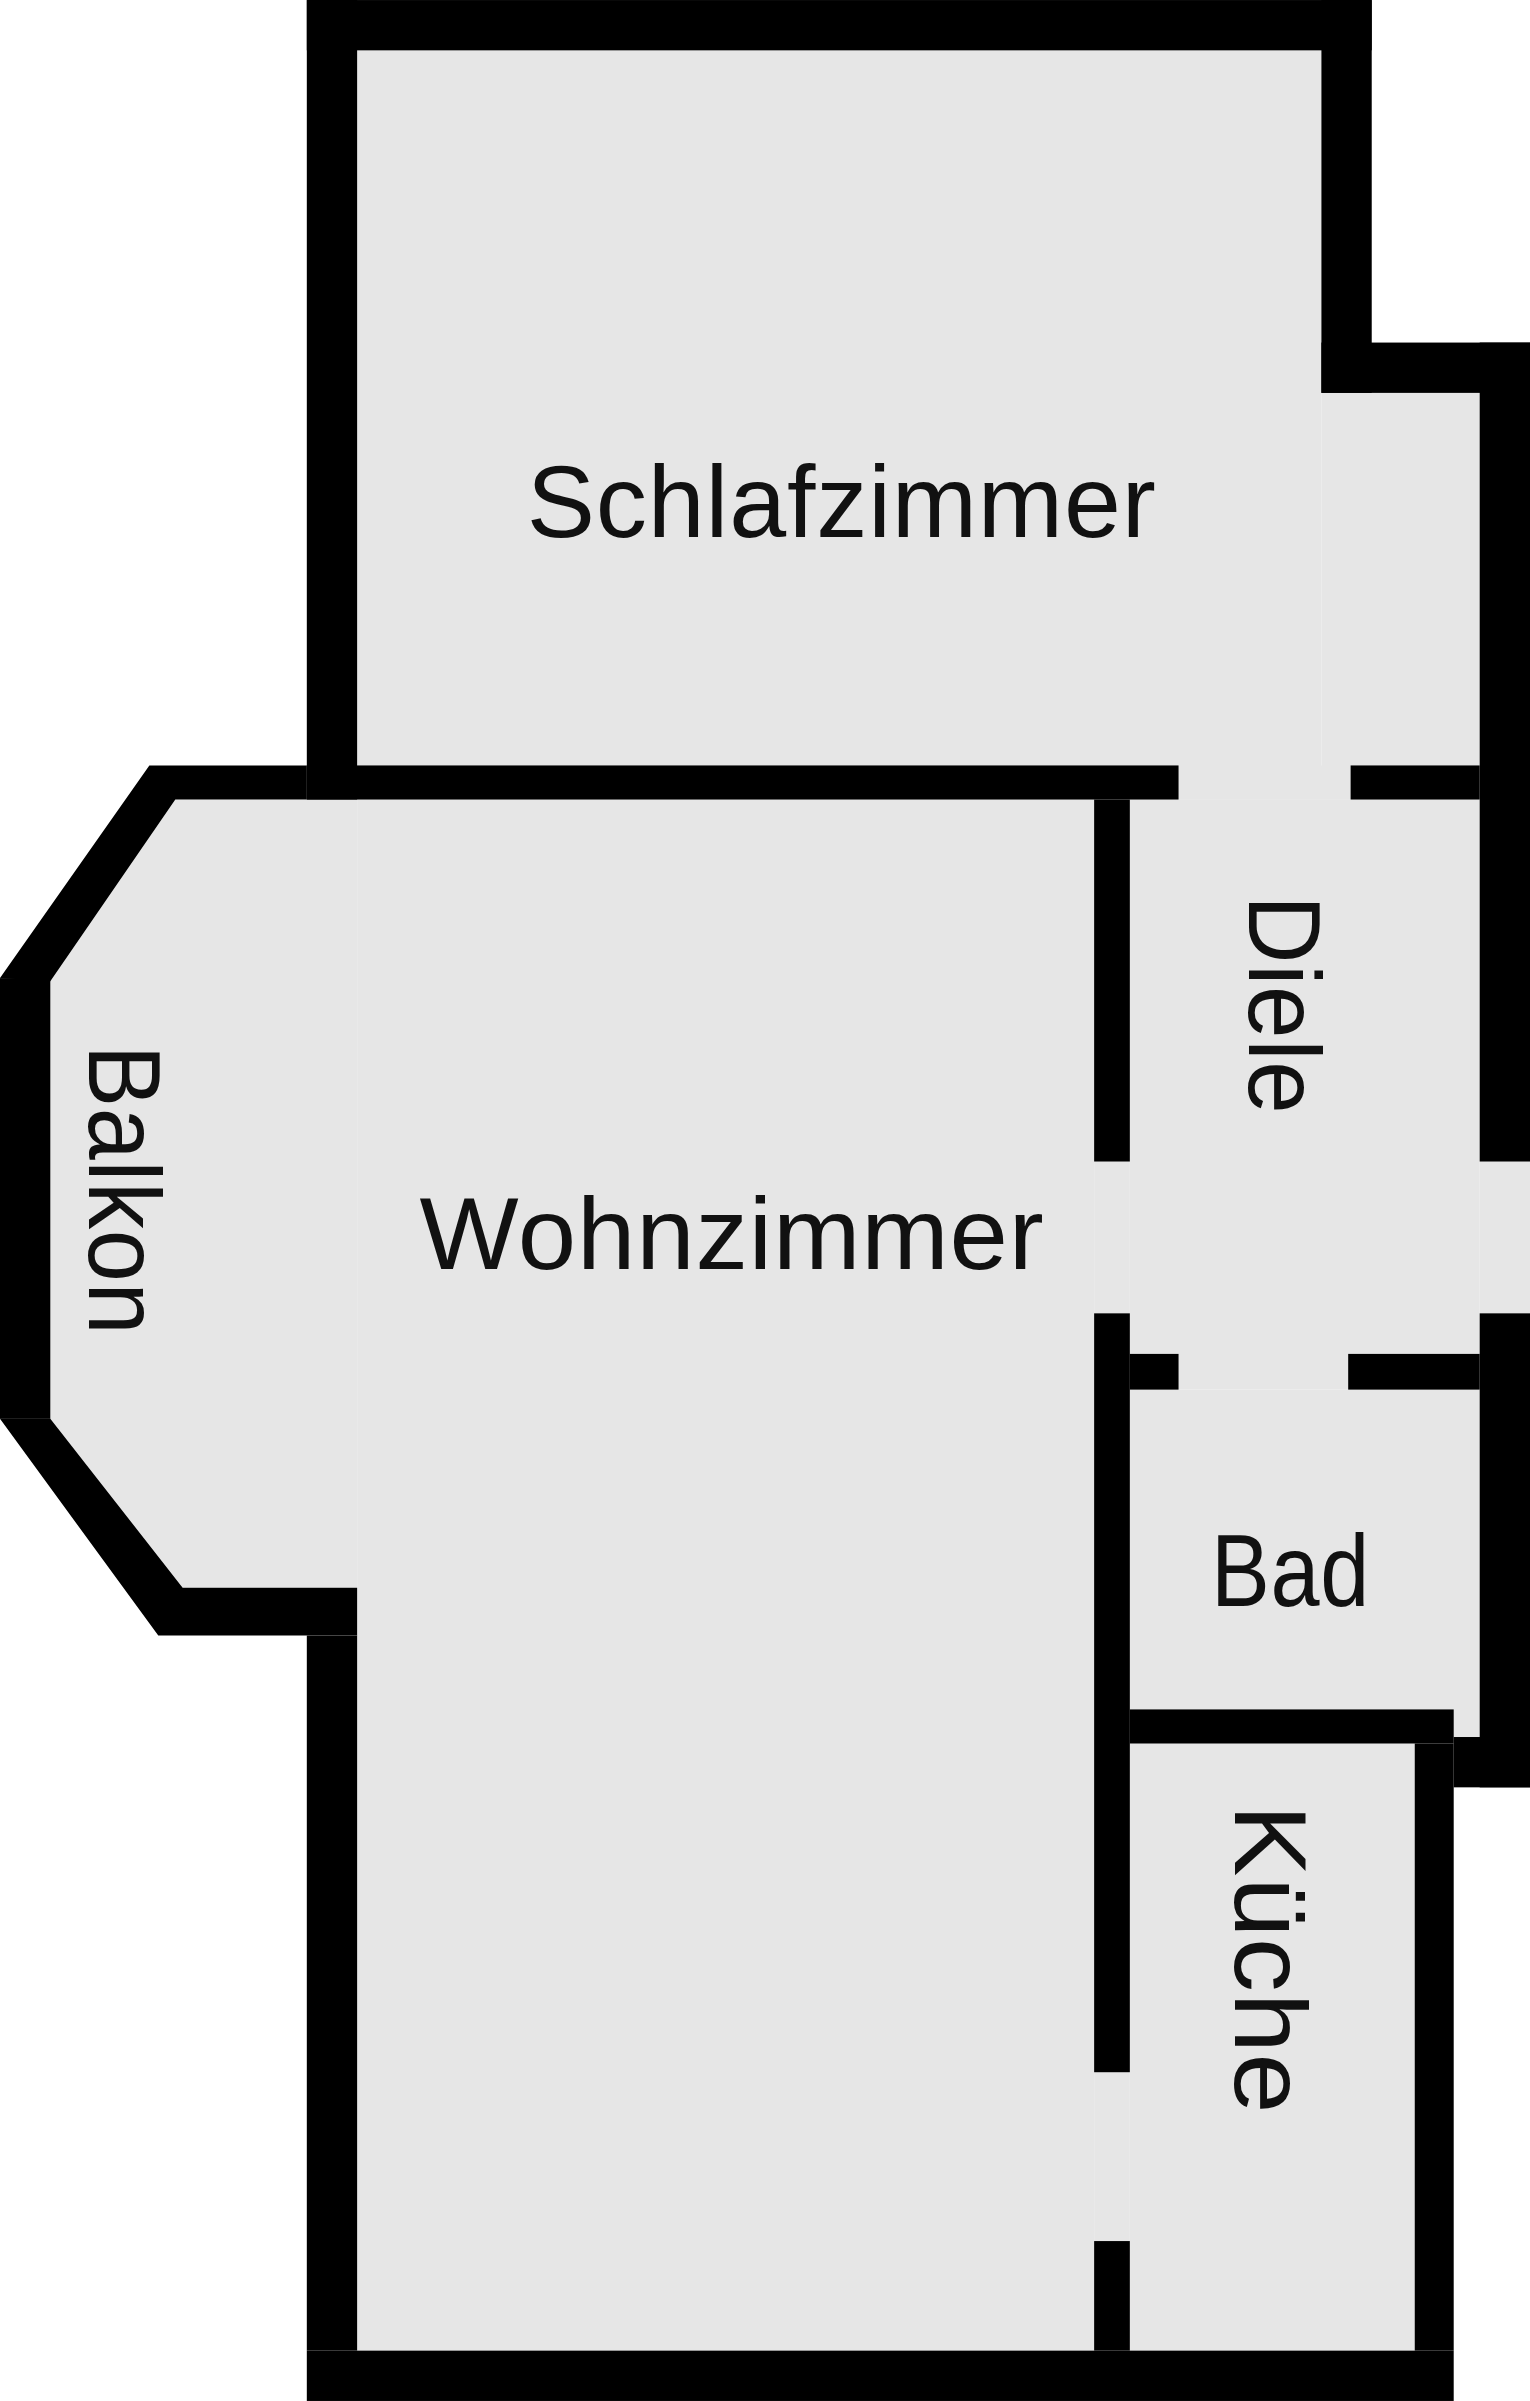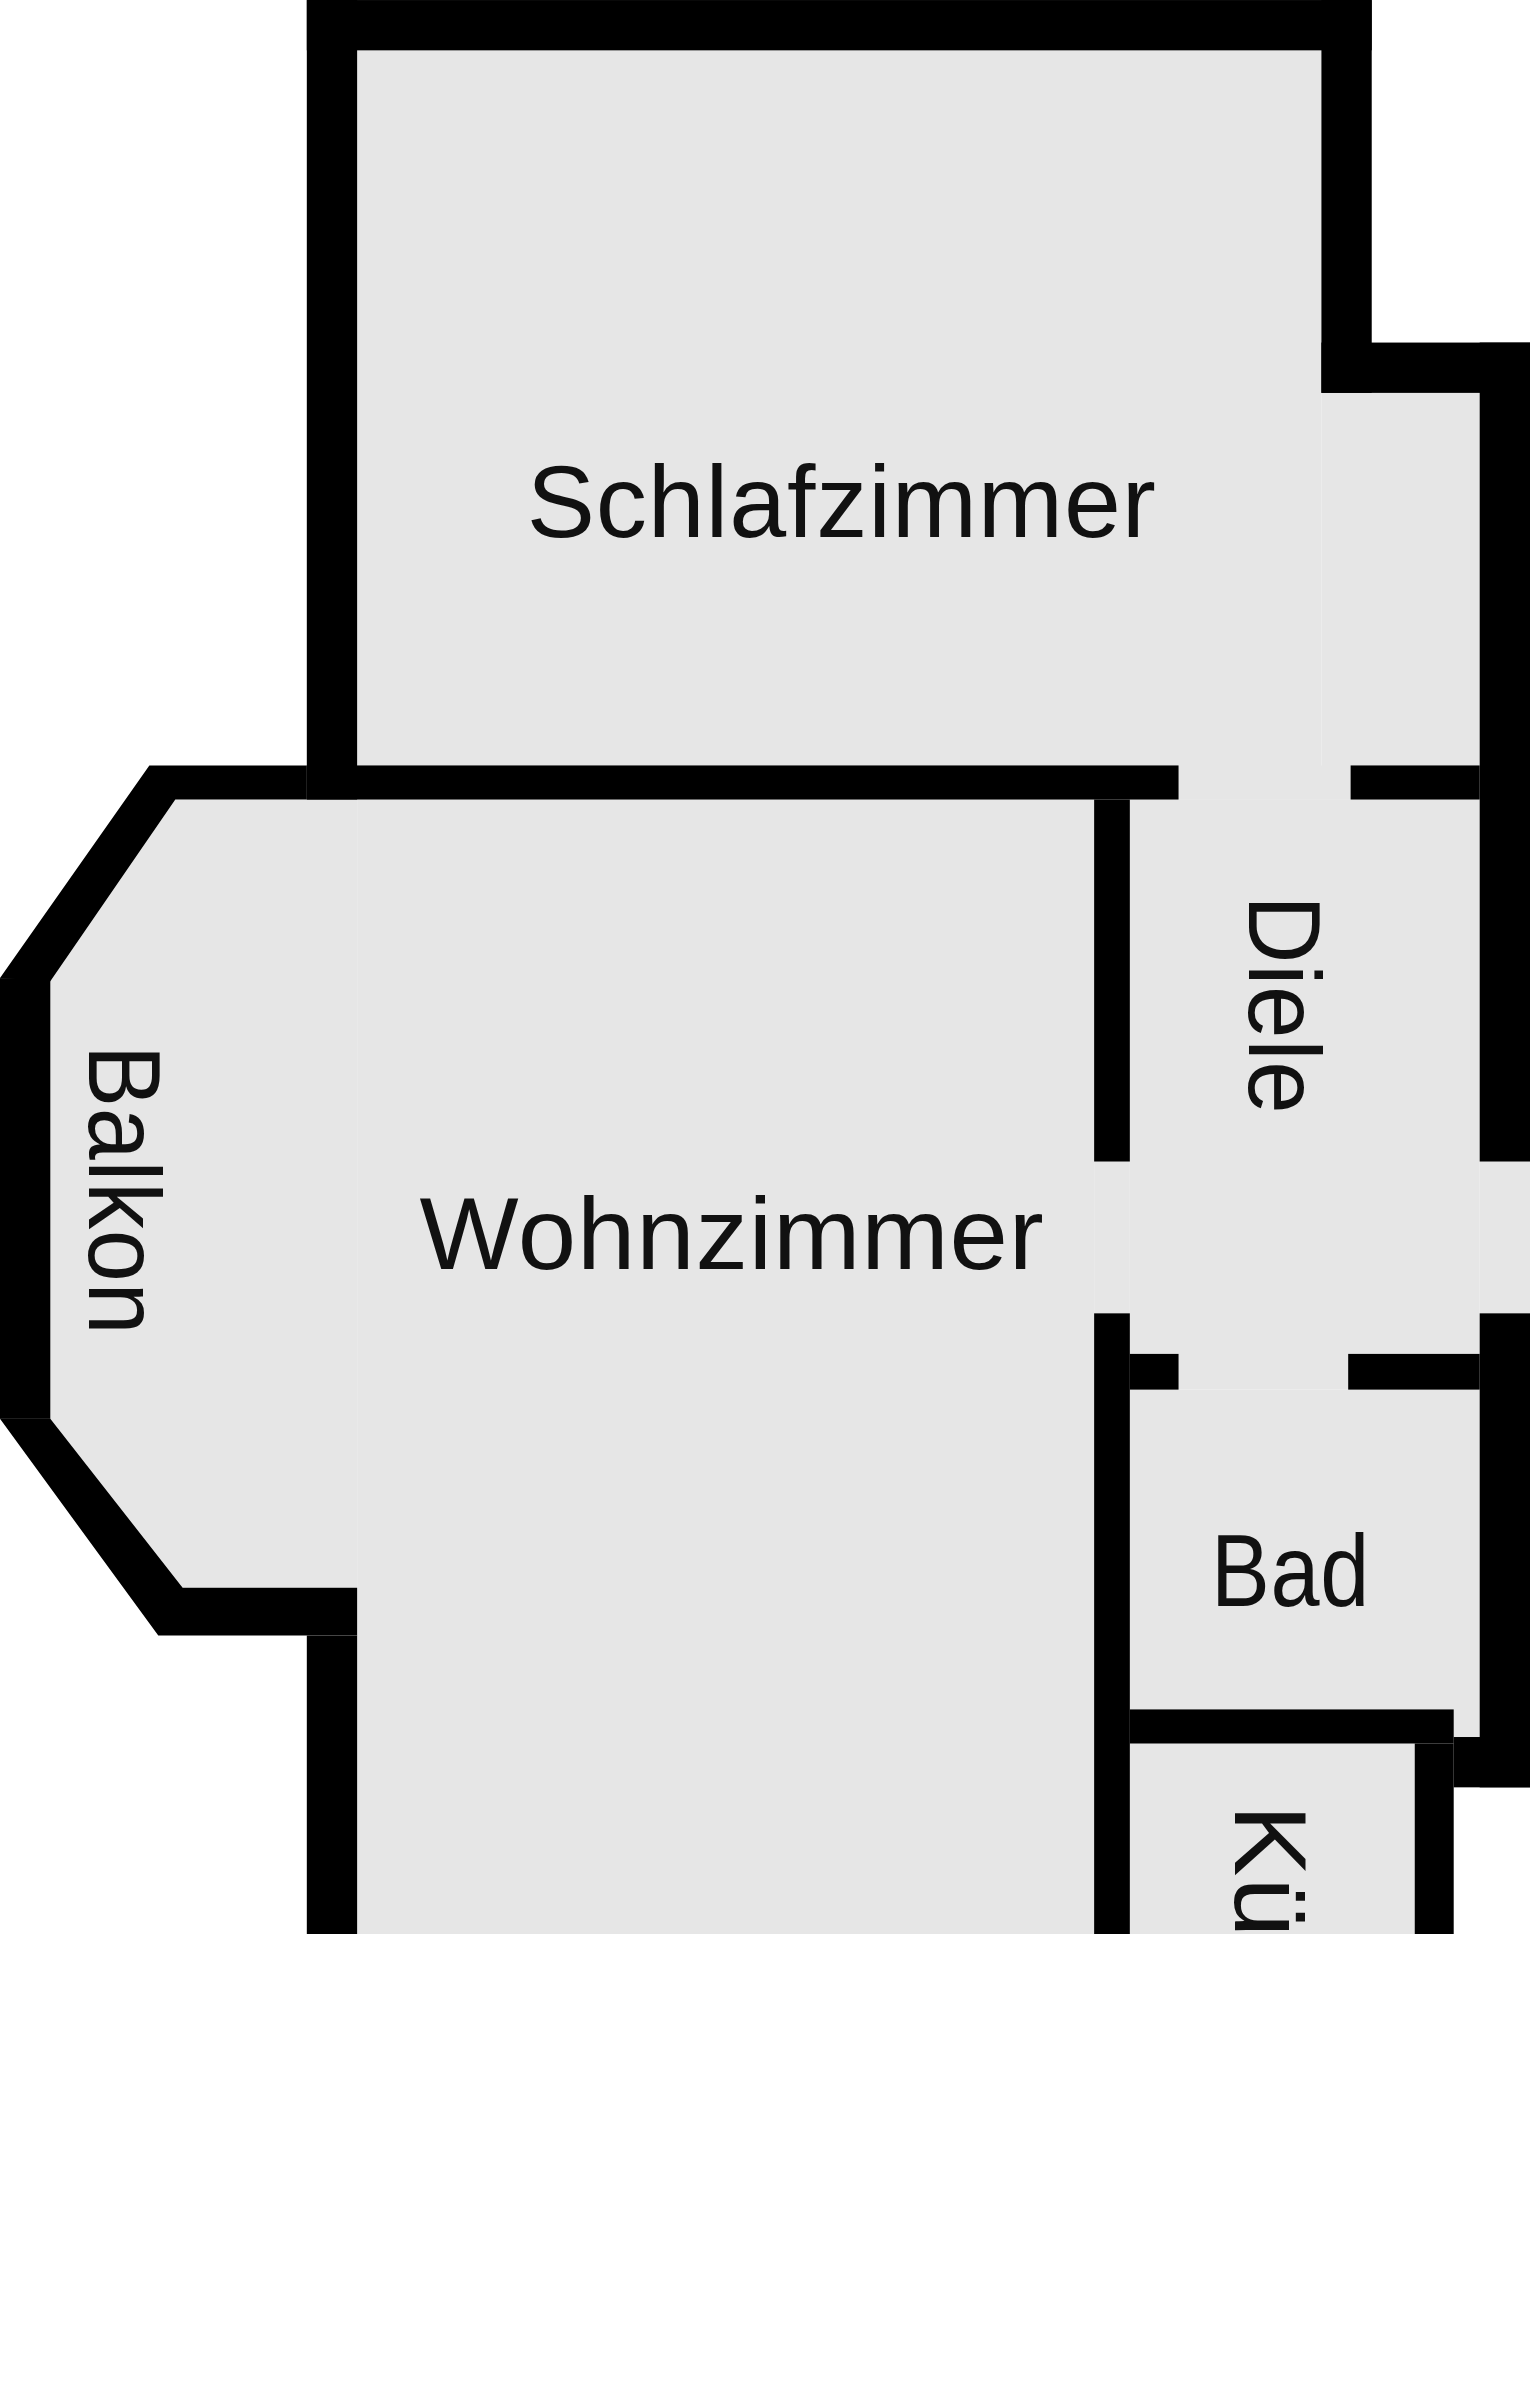--- a/index.html
+++ b/index.html
@@ -4,21 +4,21 @@
 <style>
   html, body {
     margin: 0;
     padding: 0;
     background: #ffffff;
     font-family: "Liberation Sans", sans-serif;
   }
   .stage {
     position: relative;
     width: 1530px;
-    height: 1934px;
+    height: 2401px;
     overflow: hidden;
     background: #ffffff;
   }
   svg { display: block; }
   text.room-label {
     font-family: "Liberation Sans", sans-serif;
     font-size: 125px;
     font-weight: 300;
     letter-spacing: 1px;
   }

